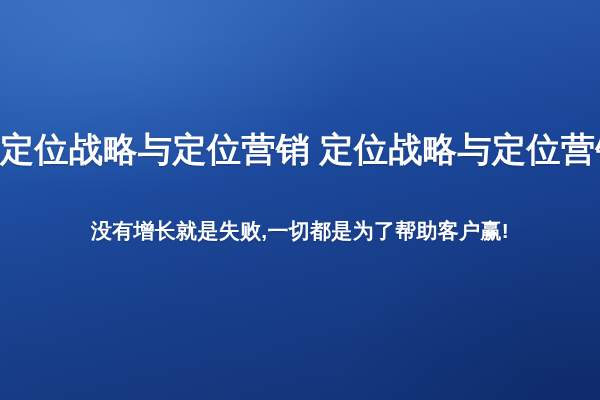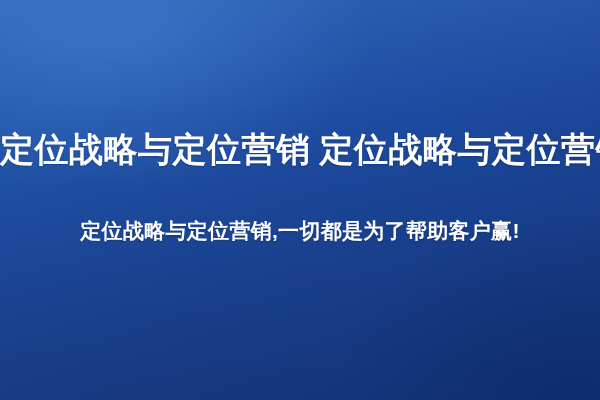--- a/index.html
+++ b/index.html
@@ -149,16 +149,16 @@
   </div>
 
   <div class="bg-vignette"></div>
 
   <div class="content">
 
     <div class="headline">
       <span class="part-a">定位战略与定位营销</span><span class="part-b">定位战略与定位营销</span>
     </div>
 
-    <div class="subline">定位战略与定位营销,一切都是为了帮助客户赢!</div>
+    <div class="subline">没有增长就是失败,一切都是为了帮助客户赢!</div>
 
   </div>
 </div>
 
 </body></html>

